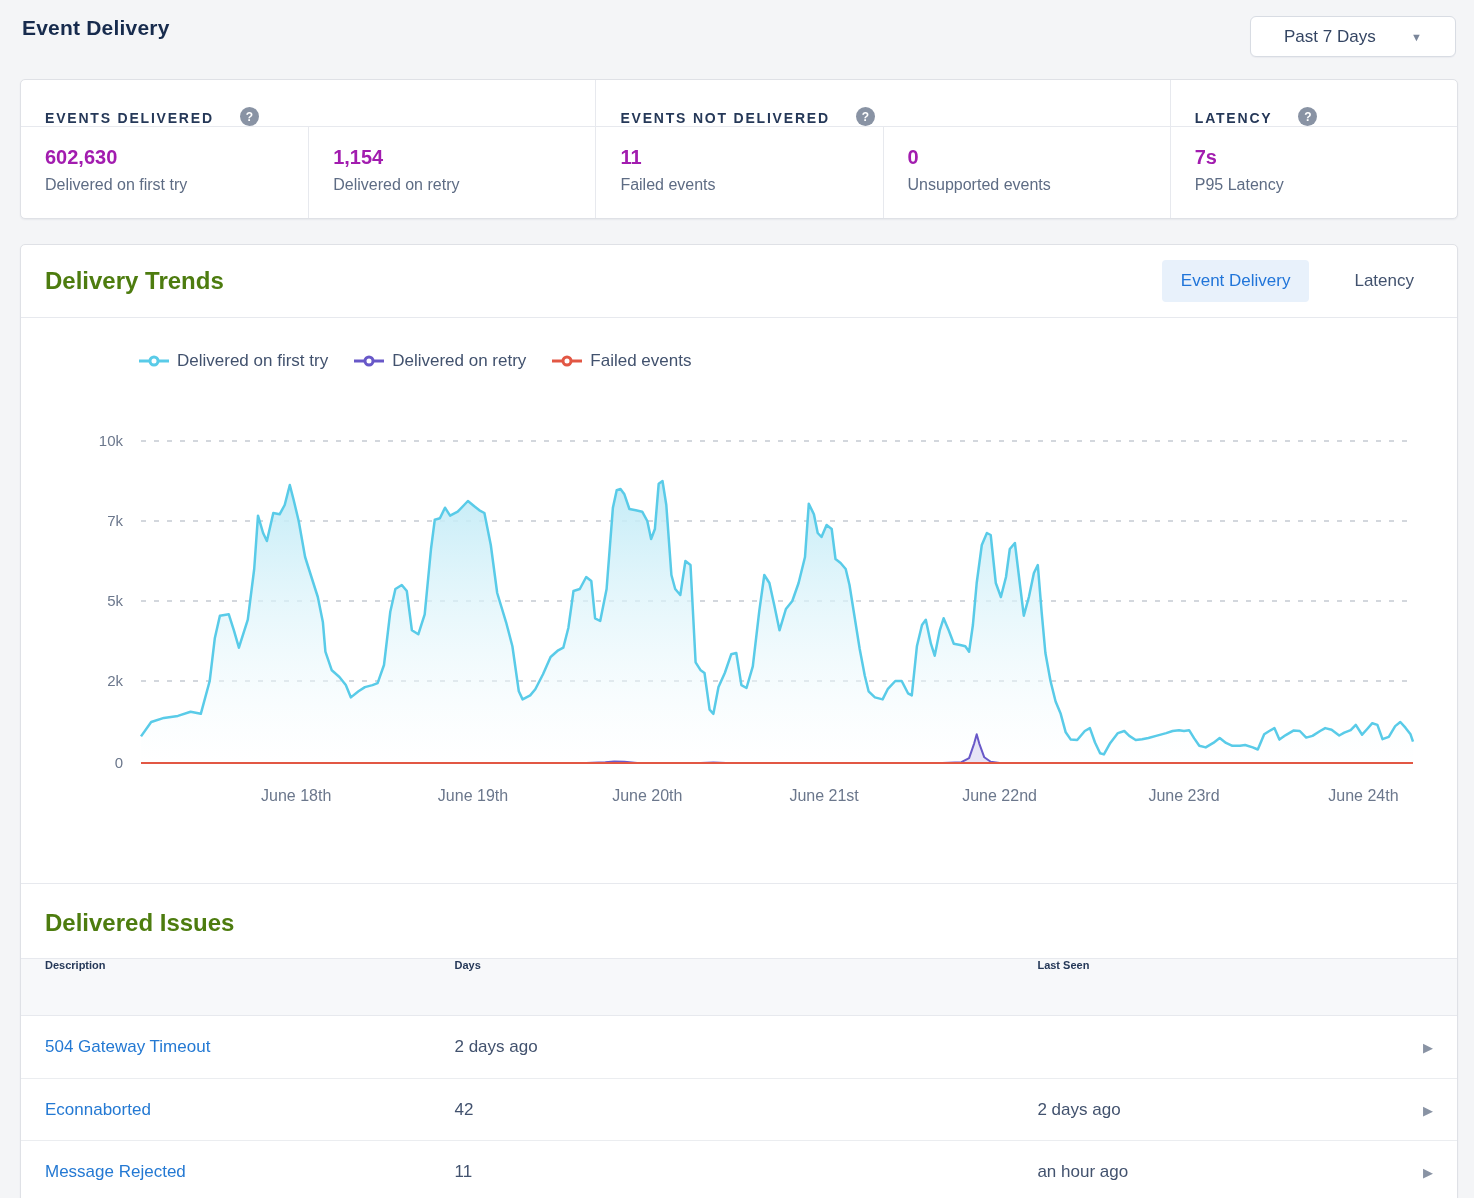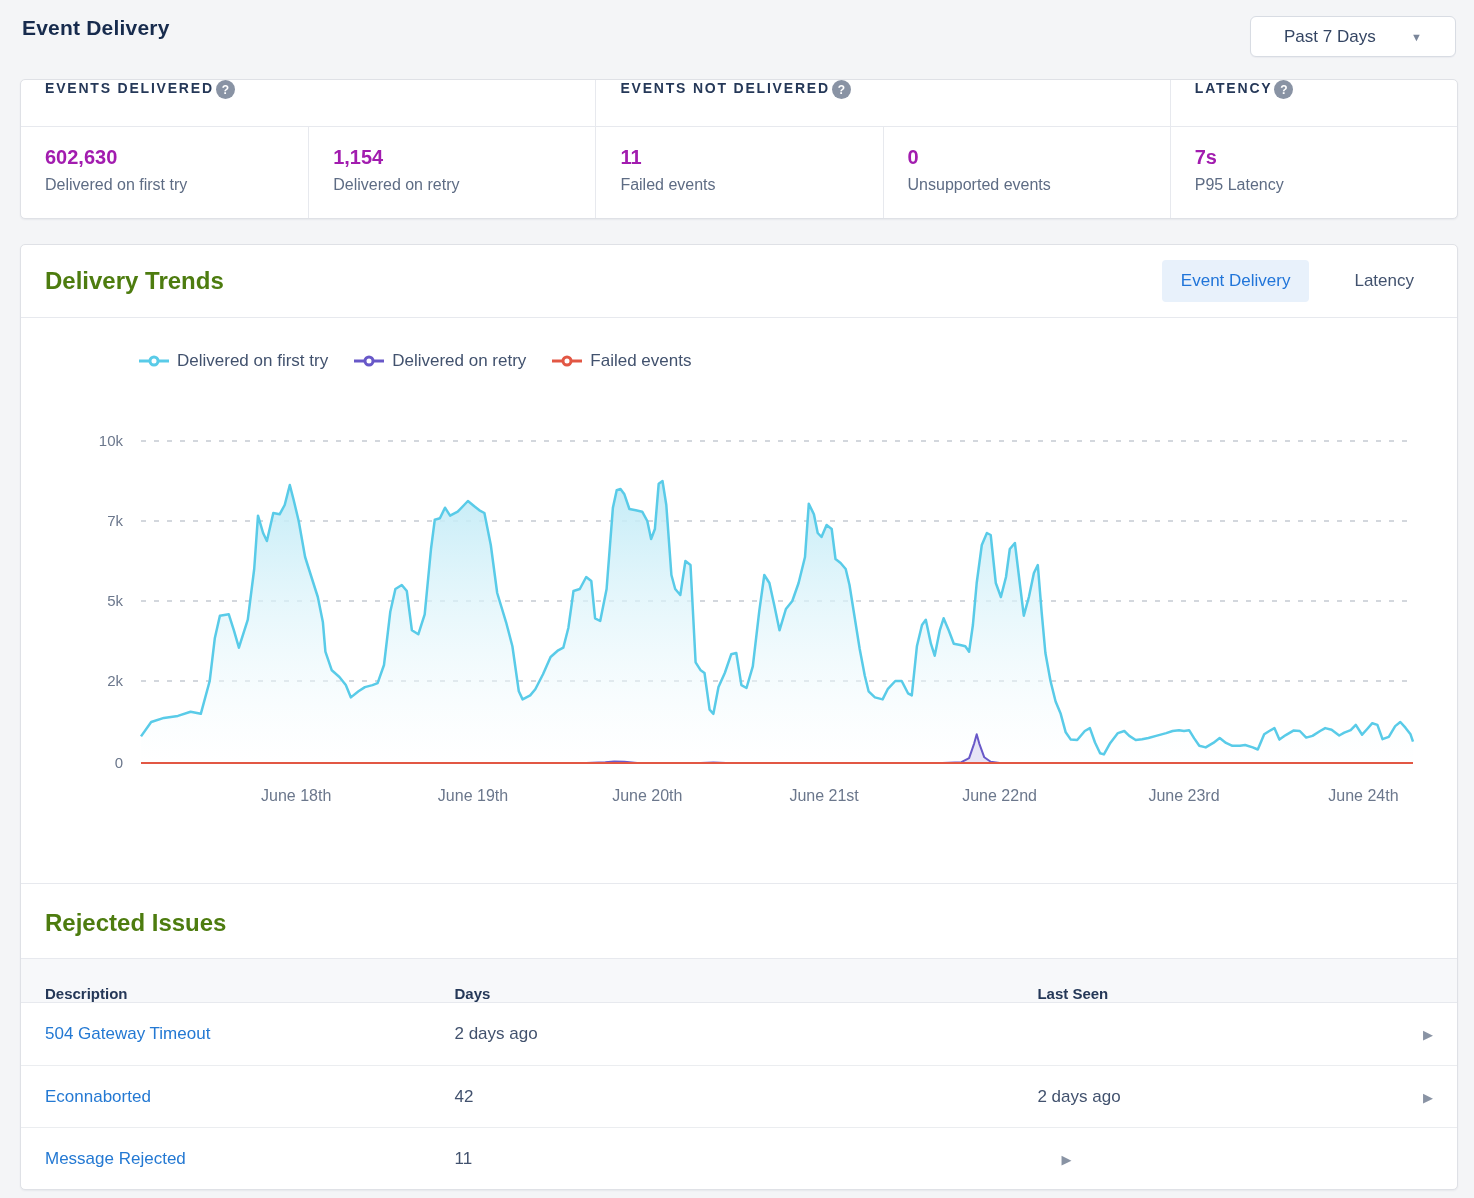--- a/index.html
+++ b/index.html
@@ -26,21 +26,21 @@
   
   .card {
     background: #fff; border: 1px solid #dfe1e6; border-radius: 5px;
     box-shadow: 0 1px 2px rgba(9,30,66,.06);
   }
 
   
   .stats-card { margin-top: 11px; }
   .stats-header { display: flex; border-bottom: 1px solid #e7e9ee; }
   .stats-header-cell {
-    display: flex; align-items: flex-start; gap: 2px;
+    display: flex; align-items: flex-end; gap: 26px;
     height: 46px; padding: 0 24px;
   }
   .stats-header-cell + .stats-header-cell { border-left: 1px solid #e7e9ee; }
   .w40 { width: 40%; } .w20 { width: 20%; }
   .stats-header-label { font-size: 14px; font-weight: 700; letter-spacing: 1.8px; color: #253858; }
   .help-icon {
     display: inline-flex; align-items: center; justify-content: center;
     width: 19px; height: 19px; border-radius: 50%;
     background: #8993a4; color: #fff; font-size: 12px; font-weight: 700;
     cursor: pointer; flex: 0 0 auto;
@@ -70,23 +70,23 @@
   .trend-svg { display: block; width: 1436px; height: 430px; margin-bottom: 62px; }
   .trend-svg text { font-family: "Liberation Sans", sans-serif; }
   .gridline { stroke: #c5cad2; stroke-width: 1.4; stroke-dasharray: 5 8; fill: none; }
   .ytick { fill: #6b778c; font-size: 15px; text-anchor: end; }
   .xtick { fill: #6b778c; font-size: 16px; text-anchor: middle; }
 
   
   .issues-section { border-top: 1px solid #e7e9ee; }
   .issues-title-row { padding: 25px 24px 21px; }
   .issues-table .thead {
-    display: flex; align-items: flex-end; height: 45px; padding: 0 24px;
+    display: flex; align-items: flex-start; height: 58px; padding: 0 24px;
     background: #f7f8fa; border-top: 1px solid #e7e9ee; border-bottom: 1px solid #e7e9ee;
-    font-size: 15px; font-weight: 700; color: #253858;
+    font-size: 11px; font-weight: 700; color: #253858;
   }
   .row { display: flex; align-items: center; height: 62px; padding: 0 24px; cursor: pointer; }
   .row + .row { border-top: 1px solid #ebedf0; }
   .col-desc { width: 29.5%; }
   .col-count { width: 42%; }
   .col-last { flex: 1; }
   .col-chev { width: 34px; text-align: right; }
   .issue-link { font-size: 17px; color: #2479d3; text-decoration: none; cursor: pointer; }
   .cell-text { font-size: 17px; color: #42526e; }
   .chevron-icon { font-size: 13px; color: #8993a4; cursor: pointer; }
@@ -204,21 +204,21 @@
           <path d="M120.0,345.4L130.2,331.0L142.9,326.9L156.9,324.9L169.6,320.8L179.8,322.8L188.7,290.0L193.8,247.3L198.9,224.7L207.8,223.3L212.9,239.3L217.9,256.7L226.8,228.7L233.2,178.0L237.0,124.7L242.1,142.0L245.9,150.0L252.3,122.0L258.6,123.3L263.7,114.0L268.8,94.0L272.6,108.7L277.7,130.0L284.1,166.0L291.7,190.0L296.8,206.0L301.9,231.3L304.4,260.7L310.8,279.3L318.4,286.0L324.8,294.1L329.9,306.4L337.5,300.3L343.9,296.1L351.5,294.1L356.6,292.1L363.0,274.0L369.3,220.7L374.4,198.0L380.8,194.0L385.8,200.0L390.9,239.3L397.3,243.3L403.7,223.3L410.0,158.0L413.8,128.7L418.9,127.3L424.0,116.7L429.1,124.7L436.7,120.7L443.1,114.0L446.9,110.0L453.3,115.3L458.4,119.3L463.4,122.0L469.8,154.0L476.2,202.0L485.1,231.3L491.4,255.3L497.8,300.3L501.6,308.4L509.2,304.4L514.3,298.2L522.0,283.3L529.6,266.0L537.2,259.3L542.3,256.7L547.4,236.7L552.5,200.0L558.8,198.0L565.2,186.0L570.3,190.0L574.1,227.3L579.2,230.0L585.6,198.0L591.9,116.7L595.7,99.3L599.5,98.0L603.4,103.3L608.4,118.0L614.8,119.3L621.2,120.7L626.3,130.0L630.1,148.0L633.9,138.0L637.7,92.7L641.5,90.0L645.3,114.0L650.4,184.0L654.2,198.0L659.3,204.0L664.4,170.0L669.5,174.0L674.6,271.3L679.7,279.3L683.5,282.0L688.6,318.7L692.4,322.8L697.5,296.1L703.8,282.0L710.2,263.3L715.3,262.0L720.4,294.1L725.5,297.0L731.8,275.3L738.2,220.7L743.3,184.0L748.4,192.0L753.5,215.3L758.5,239.3L764.9,218.0L771.3,210.0L777.6,192.0L784.0,166.0L787.8,112.7L792.9,123.3L796.7,142.0L800.5,146.0L805.6,134.0L810.7,138.0L814.5,168.0L819.6,172.0L824.7,178.0L828.5,194.0L833.6,226.0L838.7,258.0L843.8,284.7L847.6,300.3L853.9,306.4L861.6,308.4L866.7,298.2L874.3,290.0L880.7,290.0L887.0,302.3L890.8,304.4L895.9,255.3L901.0,234.0L904.8,228.7L909.9,252.7L913.7,264.7L918.8,239.3L922.6,227.3L927.7,239.3L932.8,252.7L939.2,254.0L944.3,255.3L948.1,260.7L951.9,234.0L955.7,192.0L960.8,154.0L965.9,142.0L969.7,144.0L974.8,192.0L979.9,206.0L985.0,186.0L988.8,158.0L993.9,152.0L999.0,194.0L1002.8,224.7L1007.9,206.0L1012.9,182.0L1016.8,174.0L1020.6,220.7L1024.4,262.0L1029.5,290.0L1034.6,310.5L1039.7,322.8L1044.7,341.3L1049.8,348.6L1056.2,349.0L1063.8,340.0L1068.9,337.1L1074.0,351.5L1079.1,362.2L1082.9,363.4L1089.3,351.9L1096.9,342.1L1103.3,340.0L1108.3,344.9L1114.7,349.0L1121.1,348.2L1127.4,347.0L1135.1,344.9L1145.2,342.1L1151.6,340.0L1158.0,339.2L1163.0,340.0L1168.1,339.2L1173.2,347.4L1178.3,354.8L1184.7,356.4L1192.3,351.9L1198.7,347.0L1205.0,351.9L1211.4,354.8L1219.0,354.8L1224.1,354.0L1231.7,356.4L1236.8,358.5L1243.2,343.3L1248.3,340.0L1253.4,337.1L1258.4,348.6L1264.8,344.1L1272.4,339.6L1278.8,340.0L1285.2,346.6L1291.5,344.9L1299.1,340.0L1304.2,337.1L1310.6,338.8L1318.2,344.5L1323.3,341.7L1329.7,339.2L1334.8,333.9L1341.1,343.7L1346.2,338.0L1351.3,332.2L1356.4,333.9L1361.5,348.2L1367.8,345.8L1374.2,335.1L1379.3,331.0L1384.4,336.7L1389.5,343.3L1392.0,350.7L1392.0,372L120.0,372Z" fill="url(#cyanFill)" stroke="none"></path>
           <path d="M120.0,345.4L130.2,331.0L142.9,326.9L156.9,324.9L169.6,320.8L179.8,322.8L188.7,290.0L193.8,247.3L198.9,224.7L207.8,223.3L212.9,239.3L217.9,256.7L226.8,228.7L233.2,178.0L237.0,124.7L242.1,142.0L245.9,150.0L252.3,122.0L258.6,123.3L263.7,114.0L268.8,94.0L272.6,108.7L277.7,130.0L284.1,166.0L291.7,190.0L296.8,206.0L301.9,231.3L304.4,260.7L310.8,279.3L318.4,286.0L324.8,294.1L329.9,306.4L337.5,300.3L343.9,296.1L351.5,294.1L356.6,292.1L363.0,274.0L369.3,220.7L374.4,198.0L380.8,194.0L385.8,200.0L390.9,239.3L397.3,243.3L403.7,223.3L410.0,158.0L413.8,128.7L418.9,127.3L424.0,116.7L429.1,124.7L436.7,120.7L443.1,114.0L446.9,110.0L453.3,115.3L458.4,119.3L463.4,122.0L469.8,154.0L476.2,202.0L485.1,231.3L491.4,255.3L497.8,300.3L501.6,308.4L509.2,304.4L514.3,298.2L522.0,283.3L529.6,266.0L537.2,259.3L542.3,256.7L547.4,236.7L552.5,200.0L558.8,198.0L565.2,186.0L570.3,190.0L574.1,227.3L579.2,230.0L585.6,198.0L591.9,116.7L595.7,99.3L599.5,98.0L603.4,103.3L608.4,118.0L614.8,119.3L621.2,120.7L626.3,130.0L630.1,148.0L633.9,138.0L637.7,92.7L641.5,90.0L645.3,114.0L650.4,184.0L654.2,198.0L659.3,204.0L664.4,170.0L669.5,174.0L674.6,271.3L679.7,279.3L683.5,282.0L688.6,318.7L692.4,322.8L697.5,296.1L703.8,282.0L710.2,263.3L715.3,262.0L720.4,294.1L725.5,297.0L731.8,275.3L738.2,220.7L743.3,184.0L748.4,192.0L753.5,215.3L758.5,239.3L764.9,218.0L771.3,210.0L777.6,192.0L784.0,166.0L787.8,112.7L792.9,123.3L796.7,142.0L800.5,146.0L805.6,134.0L810.7,138.0L814.5,168.0L819.6,172.0L824.7,178.0L828.5,194.0L833.6,226.0L838.7,258.0L843.8,284.7L847.6,300.3L853.9,306.4L861.6,308.4L866.7,298.2L874.3,290.0L880.7,290.0L887.0,302.3L890.8,304.4L895.9,255.3L901.0,234.0L904.8,228.7L909.9,252.7L913.7,264.7L918.8,239.3L922.6,227.3L927.7,239.3L932.8,252.7L939.2,254.0L944.3,255.3L948.1,260.7L951.9,234.0L955.7,192.0L960.8,154.0L965.9,142.0L969.7,144.0L974.8,192.0L979.9,206.0L985.0,186.0L988.8,158.0L993.9,152.0L999.0,194.0L1002.8,224.7L1007.9,206.0L1012.9,182.0L1016.8,174.0L1020.6,220.7L1024.4,262.0L1029.5,290.0L1034.6,310.5L1039.7,322.8L1044.7,341.3L1049.8,348.6L1056.2,349.0L1063.8,340.0L1068.9,337.1L1074.0,351.5L1079.1,362.2L1082.9,363.4L1089.3,351.9L1096.9,342.1L1103.3,340.0L1108.3,344.9L1114.7,349.0L1121.1,348.2L1127.4,347.0L1135.1,344.9L1145.2,342.1L1151.6,340.0L1158.0,339.2L1163.0,340.0L1168.1,339.2L1173.2,347.4L1178.3,354.8L1184.7,356.4L1192.3,351.9L1198.7,347.0L1205.0,351.9L1211.4,354.8L1219.0,354.8L1224.1,354.0L1231.7,356.4L1236.8,358.5L1243.2,343.3L1248.3,340.0L1253.4,337.1L1258.4,348.6L1264.8,344.1L1272.4,339.6L1278.8,340.0L1285.2,346.6L1291.5,344.9L1299.1,340.0L1304.2,337.1L1310.6,338.8L1318.2,344.5L1323.3,341.7L1329.7,339.2L1334.8,333.9L1341.1,343.7L1346.2,338.0L1351.3,332.2L1356.4,333.9L1361.5,348.2L1367.8,345.8L1374.2,335.1L1379.3,331.0L1384.4,336.7L1389.5,343.3L1392.0,350.7" fill="none" stroke="#59cbe8" stroke-width="2.5" stroke-linejoin="round"></path>
           <path d="M120.0,372.0L565.2,372.0L584.3,371.2L593.2,370.4L603.4,370.8L616.1,372.0L679.7,372.0L692.4,371.4L705.1,372.0L921.4,372.0L940.4,371.2L948.1,367.1L953.2,352.3L955.7,343.3L958.2,352.3L963.3,366.3L969.7,370.8L978.6,372.0L1392.0,372.0L1392.0,372L120.0,372Z" fill="rgba(104,88,200,0.16)" stroke="none"></path>
           <path d="M120.0,372.0L565.2,372.0L584.3,371.2L593.2,370.4L603.4,370.8L616.1,372.0L679.7,372.0L692.4,371.4L705.1,372.0L921.4,372.0L940.4,371.2L948.1,367.1L953.2,352.3L955.7,343.3L958.2,352.3L963.3,366.3L969.7,370.8L978.6,372.0L1392.0,372.0" fill="none" stroke="#6858c8" stroke-width="2" stroke-linejoin="round"></path>
           <path d="M120.0,372.0L1392.0,372.0" fill="none" stroke="#e25744" stroke-width="2"></path>
         </svg>
     </div>
 
     <div class="issues-section">
       <div class="issues-title-row">
-        <div class="section-title">Rejected Issues</div>
+        <div class="section-title">Delivered Issues</div>
       </div>
       <div class="issues-table">
         <div class="thead">
           <div class="col-desc">Description</div>
           <div class="col-count">Days</div>
           <div class="col-last">Last Seen</div>
           <div class="col-chev"></div>
         </div>
 
         <div class="row">
@@ -228,18 +228,19 @@
         </div>
         <div class="row">
           <div class="col-desc"><a class="issue-link">Econnaborted</a></div>
           <div class="col-count cell-text">42</div>
           <div class="col-last cell-text">2 days ago</div>
           <div class="col-chev"><span class="chevron-icon">▶</span></div>
         </div>
         <div class="row">
           <div class="col-desc"><a class="issue-link">Message Rejected</a></div>
           <div class="col-count cell-text">11</div>
+          <div class="col-last cell-text">an hour ago</div>
           <div class="col-chev"><span class="chevron-icon">▶</span></div>
         </div>
       </div>
     </div>
   </div>
 </div>
 
 </body></html>

